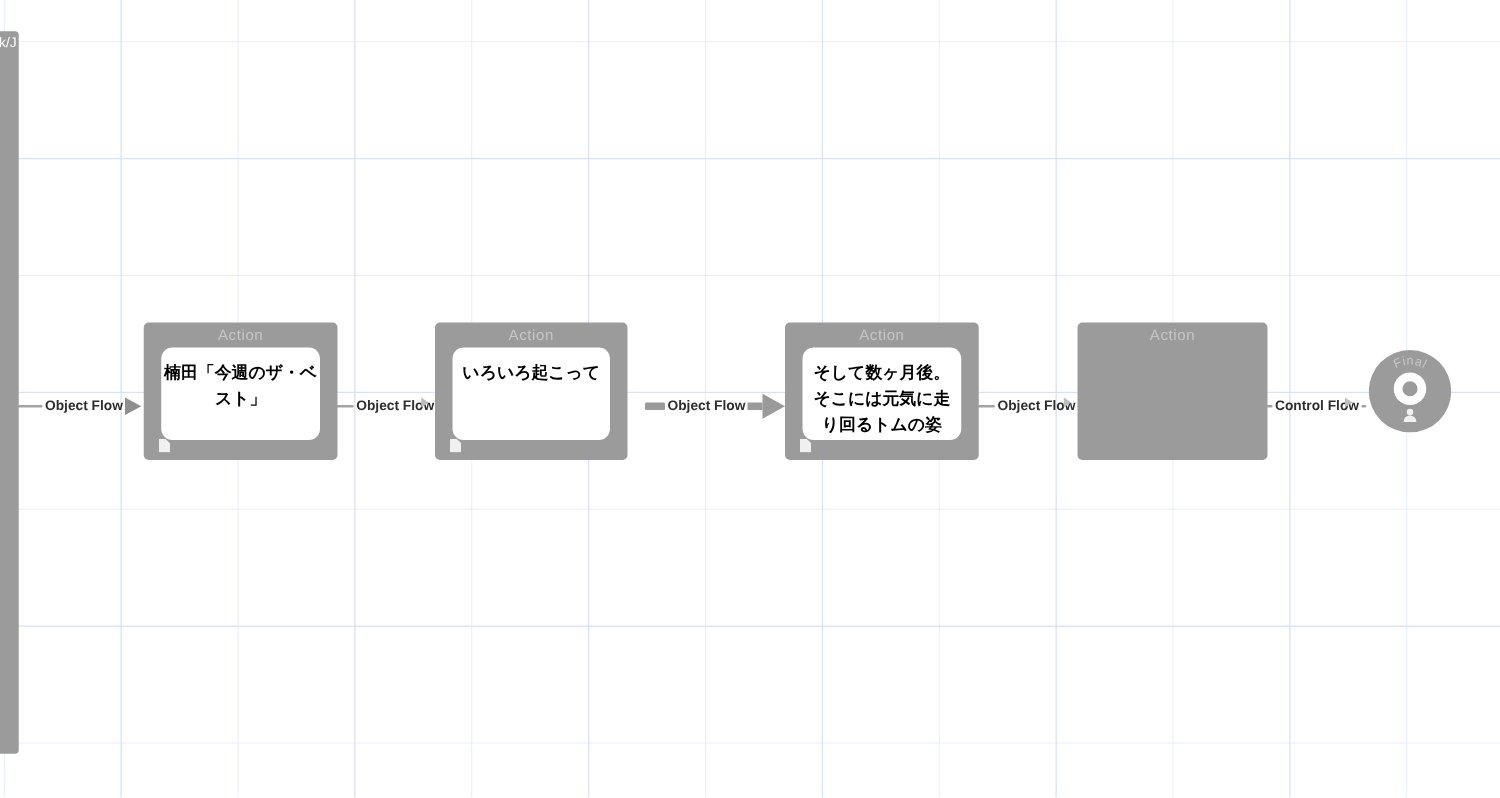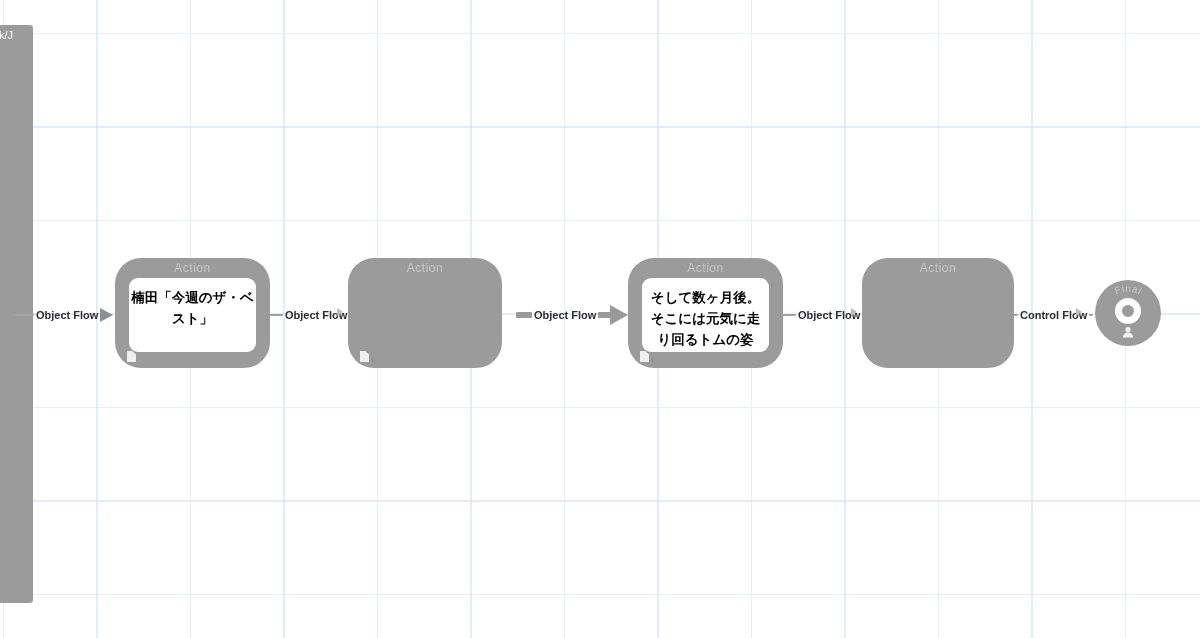--- a/index.html
+++ b/index.html
@@ -16,39 +16,39 @@
       linear-gradient(to right, #e7edfa 1px, transparent 1px),
       linear-gradient(to bottom, #e7edfa 1px, transparent 1px);
     background-size: 187px 100%, 100% 187px, 93.5px 100%, 100% 93.5px;
     background-position: 96.5px 0, 0 126.5px, 3px 0, 0 33px;
   }
 
   
   .clipped-node {
     position: absolute;
     left: 0; top: 25px;
-    width: 33px; height: 575px;
+    width: 15px; height: 575px;
     background: #9b9b9b;
     border-radius: 0 3px 3px 0;
     color: #ffffff;
     font-size: 11px;
     line-height: 14px;
     white-space: nowrap;
     overflow: hidden;
     padding-top: 3px;
     text-indent: -1px;
   }
 
   
   .action-node {
     position: absolute;
     top: 258px;
     height: 110px;
     background: #9b9b9b;
-    border-radius: 26px;
+    border-radius: 4px;
     box-sizing: border-box;
   }
   .n1 { left: 115px; width: 155px; }
   .n2 { left: 348px; width: 154px; }
   .n3 { left: 628px; width: 155px; }
   .n4 { left: 862px; width: 152px; }
   .action-title {
     position: absolute;
     top: 3px; left: 0; right: 0;
     text-align: center;
@@ -74,21 +74,21 @@
     position: absolute;
     left: 12px; bottom: 6px;
     width: 9px; height: 11px;
     background: rgba(255,255,255,0.85);
     clip-path: polygon(0 0, 58% 0, 100% 32%, 100% 100%, 0 100%);
   }
 
   
   .edge {
     position: absolute;
-    top: 304px;
+    top: 314px;
     height: 22px;
     display: flex;
     align-items: center;
     text-align: center;
   }
   .e-a { left: 14px;   width: 101px; }
   .e-b { left: 269px;  width: 79px;  }
   .e-c { left: 516px;  width: 112px; }
   .e-d { left: 782px;  width: 80px;  }
   .e-e { left: 1013px; width: 78px;  }
@@ -191,20 +191,21 @@
   </div>
 
   <div class="action-node n1">
     <div class="action-title">Action</div>
     <div class="action-body">楠田「今週のザ・ベスト」</div>
     <span class="note-icon"></span>
   </div>
 
   <div class="action-node n2">
     <div class="action-title">Action</div>
+    <div class="action-body">いろいろ起こって</div>
     <span class="note-icon"></span>
   </div>
 
   <div class="action-node n3">
     <div class="action-title">Action</div>
     <div class="action-body">そして数ヶ月後。そこには元気に走り回るトムの姿が。</div>
     <span class="note-icon"></span>
   </div>
 
   <div class="action-node n4">

